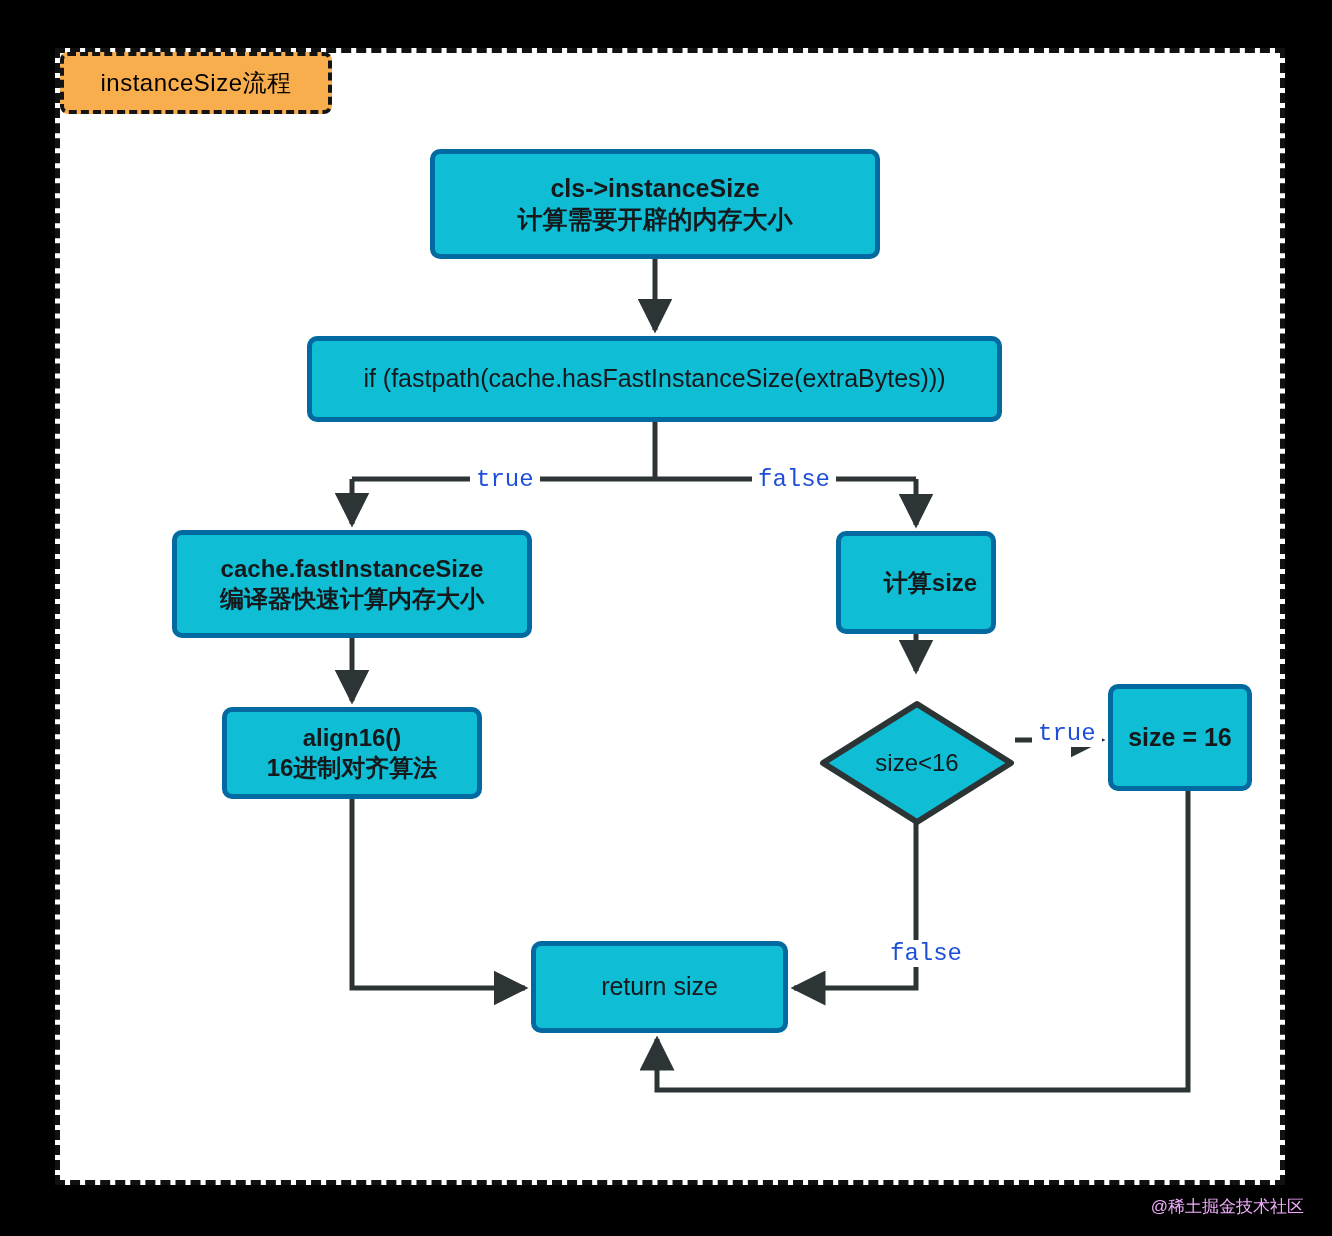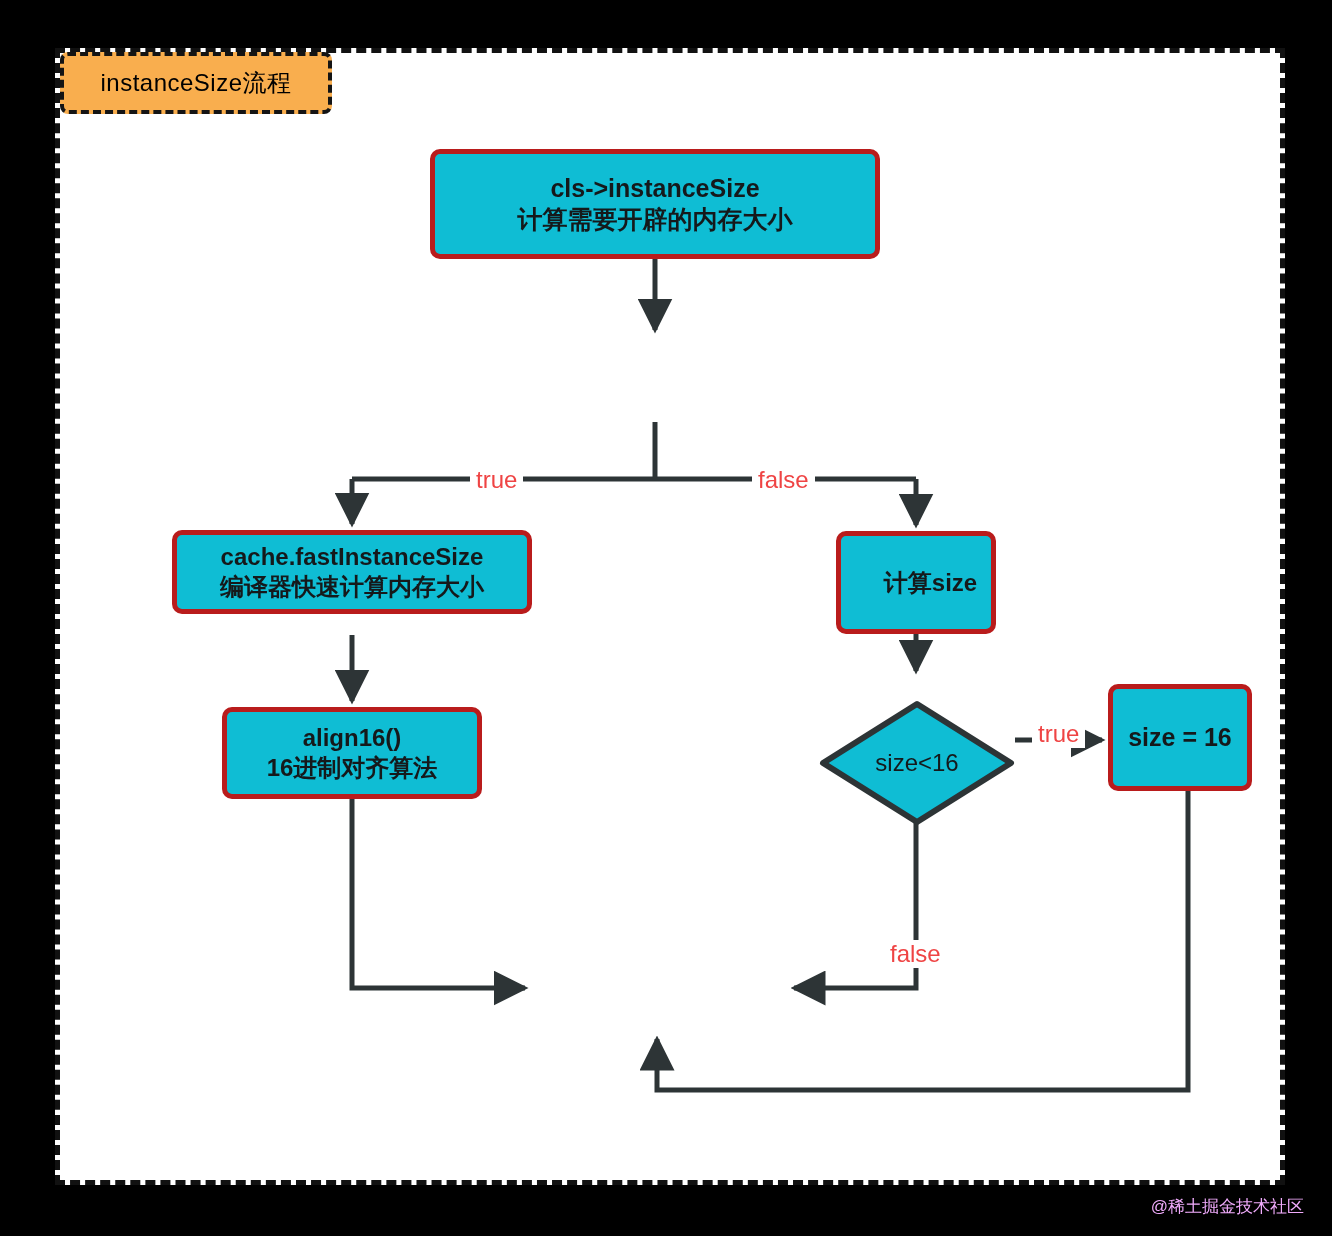--- a/index.html
+++ b/index.html
@@ -33,55 +33,55 @@
     z-index:6;
   }
 
   
   #links{position:absolute;left:0;top:0;width:1332px;height:1236px;z-index:3;}
 
   
   .node{
     position:absolute;z-index:4;box-sizing:border-box;
     background:#0FBDD4;
-    border:5px solid #b91c1c;
+    border:5px solid #0369a1;
     border-radius:10px;
     display:flex;flex-direction:column;
     align-items:center;justify-content:center;
     color:#15191b;text-align:center;line-height:1.25;
   }
   .node .l1,.node .l2{display:block;white-space:nowrap;}
   .bold{font-weight:bold;}
   .reg{font-weight:normal;}
 
   
   #n-instsize{left:430px;top:149px;width:450px;height:110px;font-size:25px;}
   #n-if{left:307px;top:336px;width:695px;height:86px;font-size:25px;}
-  #n-fastsize{left:172px;top:530px;width:360px;height:84px;font-size:24px;}
+  #n-fastsize{left:172px;top:530px;width:360px;height:108px;font-size:24px;}
   #n-align16{left:222px;top:707px;width:260px;height:92px;font-size:24px;}
   #n-calcsize{left:836px;top:531px;width:160px;height:103px;font-size:24px;padding-left:29px;}
   #n-size16{left:1108px;top:684px;width:144px;height:107px;font-size:25px;}
   #n-return{left:531px;top:941px;width:257px;height:92px;font-size:25px;}
 
   
   #n-diamond{
     position:absolute;left:819px;top:700px;width:196px;height:126px;z-index:4;
   }
   #n-diamond .dtext{
     position:absolute;left:0;top:0;width:196px;height:126px;
     display:flex;align-items:center;justify-content:center;
     font-size:24px;color:#15191b;z-index:2;
   }
   #n-diamond svg{position:absolute;left:0;top:0;}
 
   
   .elabel{
     position:absolute;z-index:5;
-    font-size:24px;color:#ef4444;
-    background:#ffffff;padding:0 6px;white-space:nowrap;
+    font-size:24px;color:#1d4ed8;
+    background:#ffffff;padding:0 6px;white-space:nowrap;font-family:Liberation Mono, monospace;
   }
   #lab-true-if{left:470px;top:466px;}
   #lab-false-if{left:752px;top:466px;}
   #lab-true-d{left:1032px;top:720px;}
   #lab-false-d{left:884px;top:940px;}
 
   
   #watermark{
     position:absolute;right:28px;bottom:18px;z-index:7;
     font-size:17px;color:#f0abfc;white-space:nowrap;
@@ -127,20 +127,23 @@
 
       <path d="M1188,791 L1188,1090 L657,1090 L657,1039" marker-end="url(#ah)"></path>
     </g>
   </svg>
 
   <div class="node bold" id="n-instsize">
     <span class="l1">cls-&gt;instanceSize</span>
     <span class="l2">计算需要开辟的内存大小</span>
   </div>
 
+  <div class="node reg" id="n-if">
+    <span class="l1">if (fastpath(cache.hasFastInstanceSize(extraBytes)))</span>
+  </div>
 
   <div class="node bold" id="n-fastsize">
     <span class="l1">cache.fastInstanceSize</span>
     <span class="l2">编译器快速计算内存大小</span>
   </div>
 
   <div class="node bold" id="n-align16">
     <span class="l1">align16()</span>
     <span class="l2">16进制对齐算法</span>
   </div>
@@ -153,20 +156,23 @@
     <svg width="196" height="126" viewBox="0 0 196 126" xmlns="http://www.w3.org/2000/svg">
       <polygon points="98,4 192,63 98,122 4,63" fill="#0FBDD4" stroke="#2d3436" stroke-width="6" stroke-linejoin="round"></polygon>
     </svg>
     <div class="dtext">size&lt;16</div>
   </div>
 
   <div class="node bold" id="n-size16">
     <span class="l1">size = 16</span>
   </div>
 
+  <div class="node reg" id="n-return">
+    <span class="l1">return size</span>
+  </div>
 
   <div class="elabel" id="lab-true-if">true</div>
   <div class="elabel" id="lab-false-if">false</div>
   <div class="elabel" id="lab-true-d">true</div>
   <div class="elabel" id="lab-false-d">false</div>
 
   <div id="watermark">@稀土掘金技术社区</div>
 </div>
 
 </body></html>

